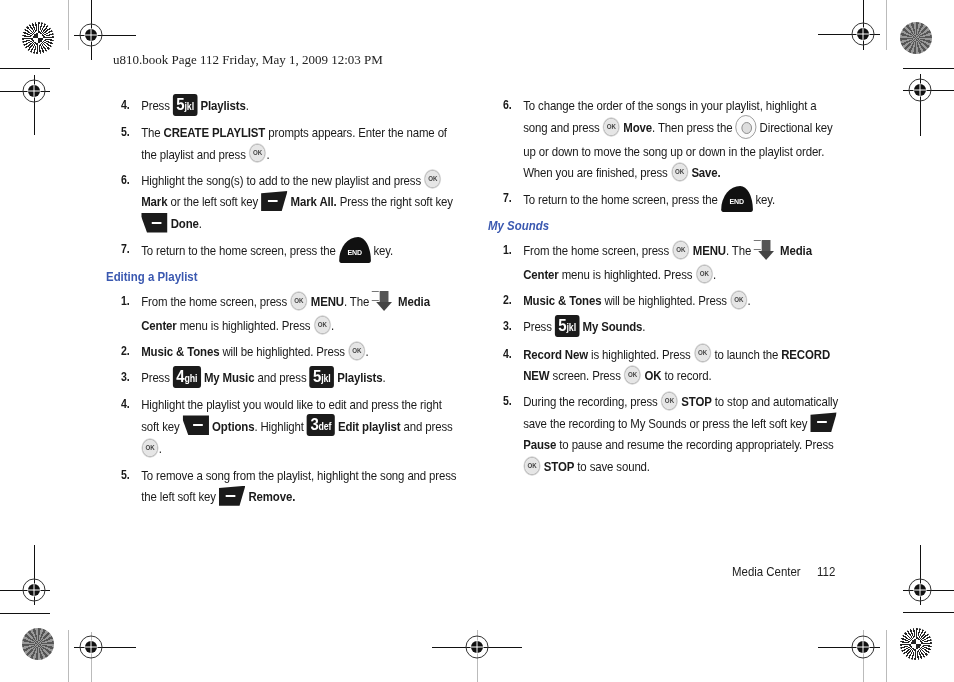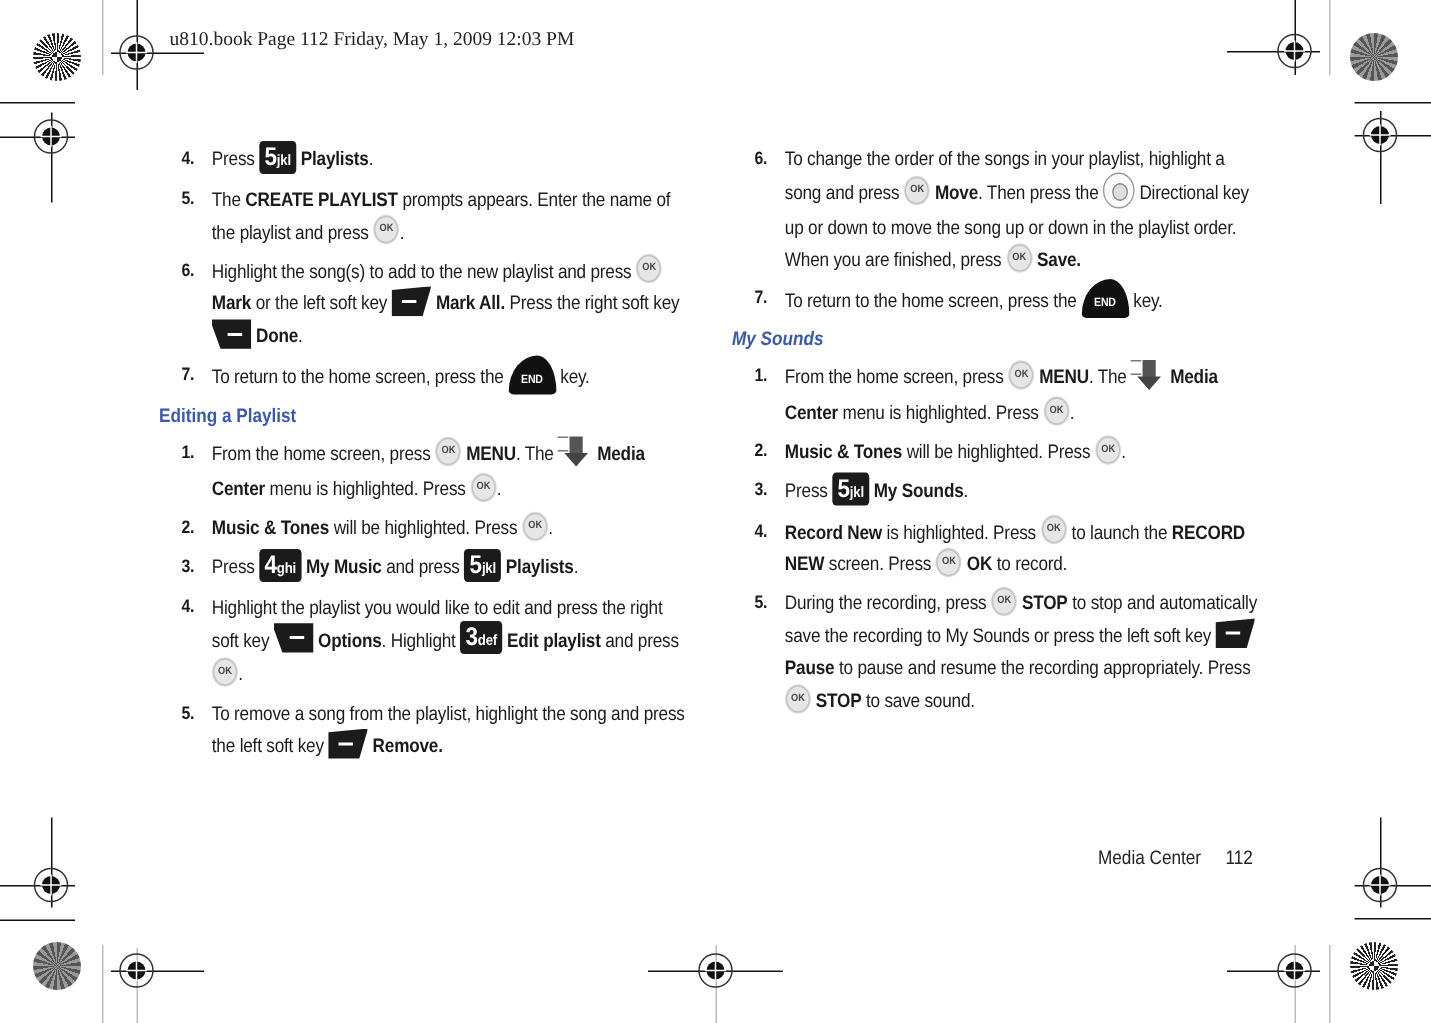--- a/index.html
+++ b/index.html
@@ -4,21 +4,21 @@
 <style>
   * { box-sizing: border-box; margin: 0; padding: 0; }
   html, body { width: 954px; height: 682px; background: #ffffff; overflow: hidden; }
   body { position: relative; font-family: "Liberation Sans", sans-serif; color: #1a1a1a; }
   .hline { position: absolute; height: 1px; background: #111; }
   .vline { position: absolute; width: 1px; background: #111; }
   .vline.grey { background: #bbb; }
   .reg { position: absolute; width: 24px; height: 24px; }
   .star { position: absolute; width: 32px; height: 32px; border-radius: 50%; }
 
-  .slug { position: absolute; left: 113px; top: 18px; font-family: "Liberation Serif", serif; font-size: 13px; color: #222; white-space: nowrap; }
+  .slug { position: absolute; left: 113px; top: 52px; font-family: "Liberation Serif", serif; font-size: 13px; color: #222; white-space: nowrap; }
 
   
   .col { position: absolute; width: 355px; }
   .col.left { left: 106px; top: 95px; }
   .col.right { left: 488px; top: 95px; }
 
   .step { position: relative; padding-left: 40px; font-size: 13px; line-height: 21.6px; letter-spacing: -0.15px; transform: scaleX(0.88); transform-origin: left top; width: 403px; }
   .step .num { position: absolute; left: 17px; top: 0; font-weight: bold; font-size: 12px; }
   .step b { font-weight: bold; }
   .gap { height: 4.5px; }

